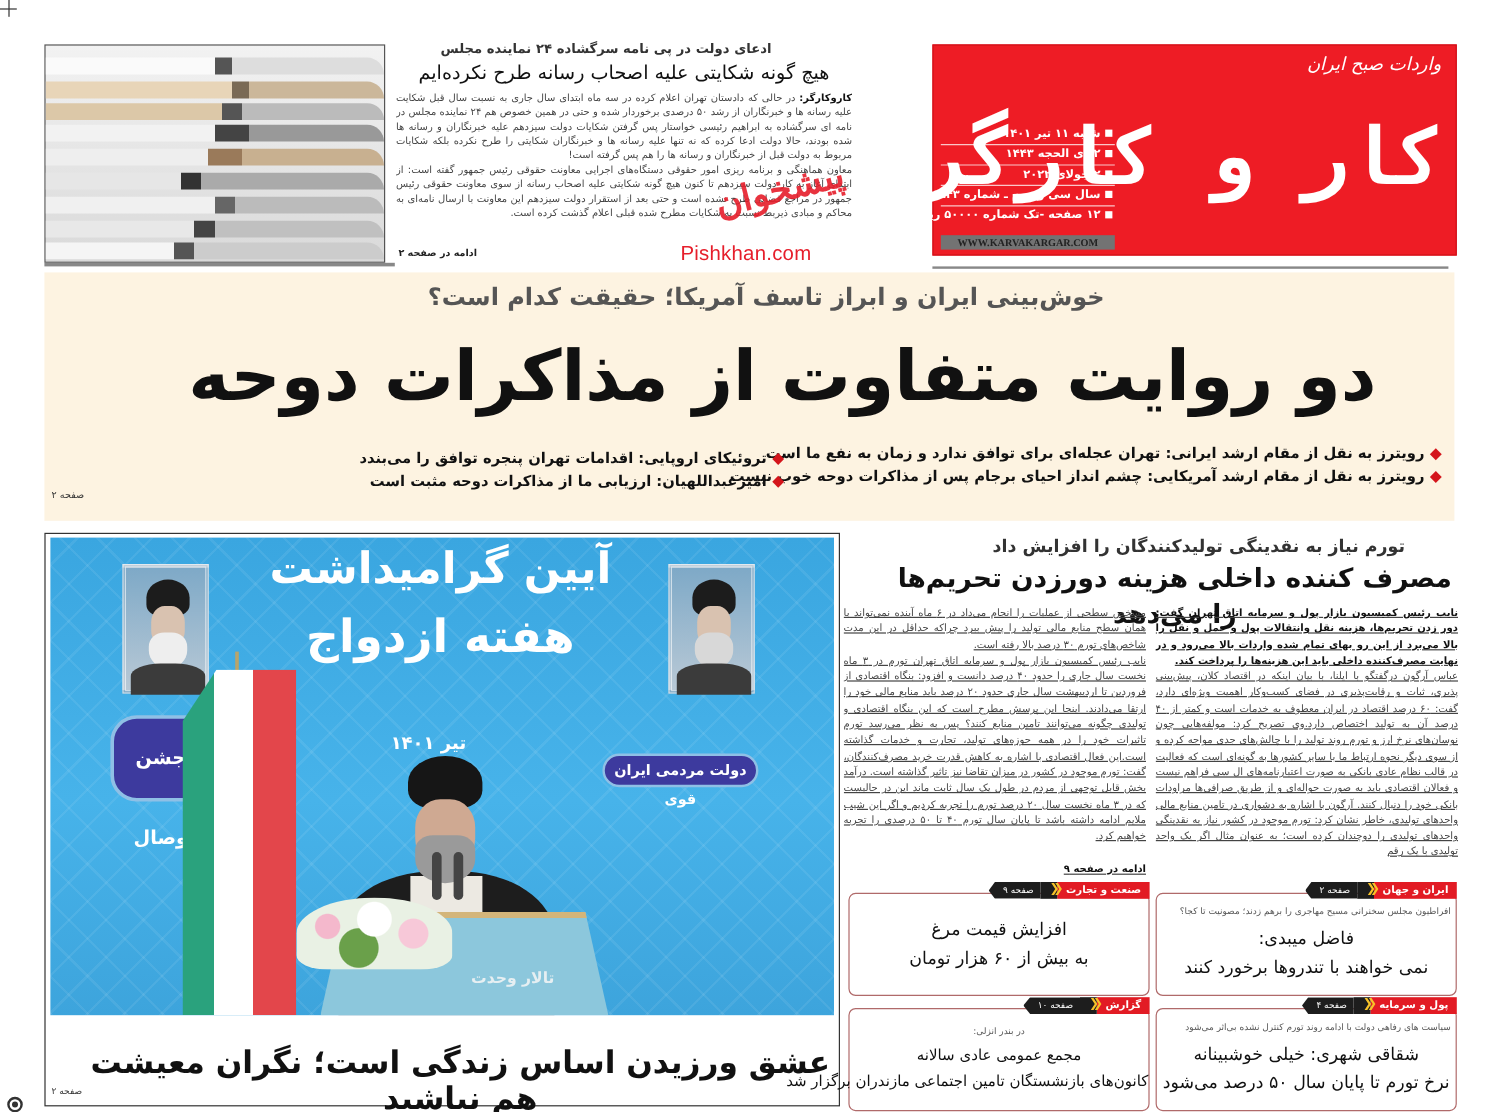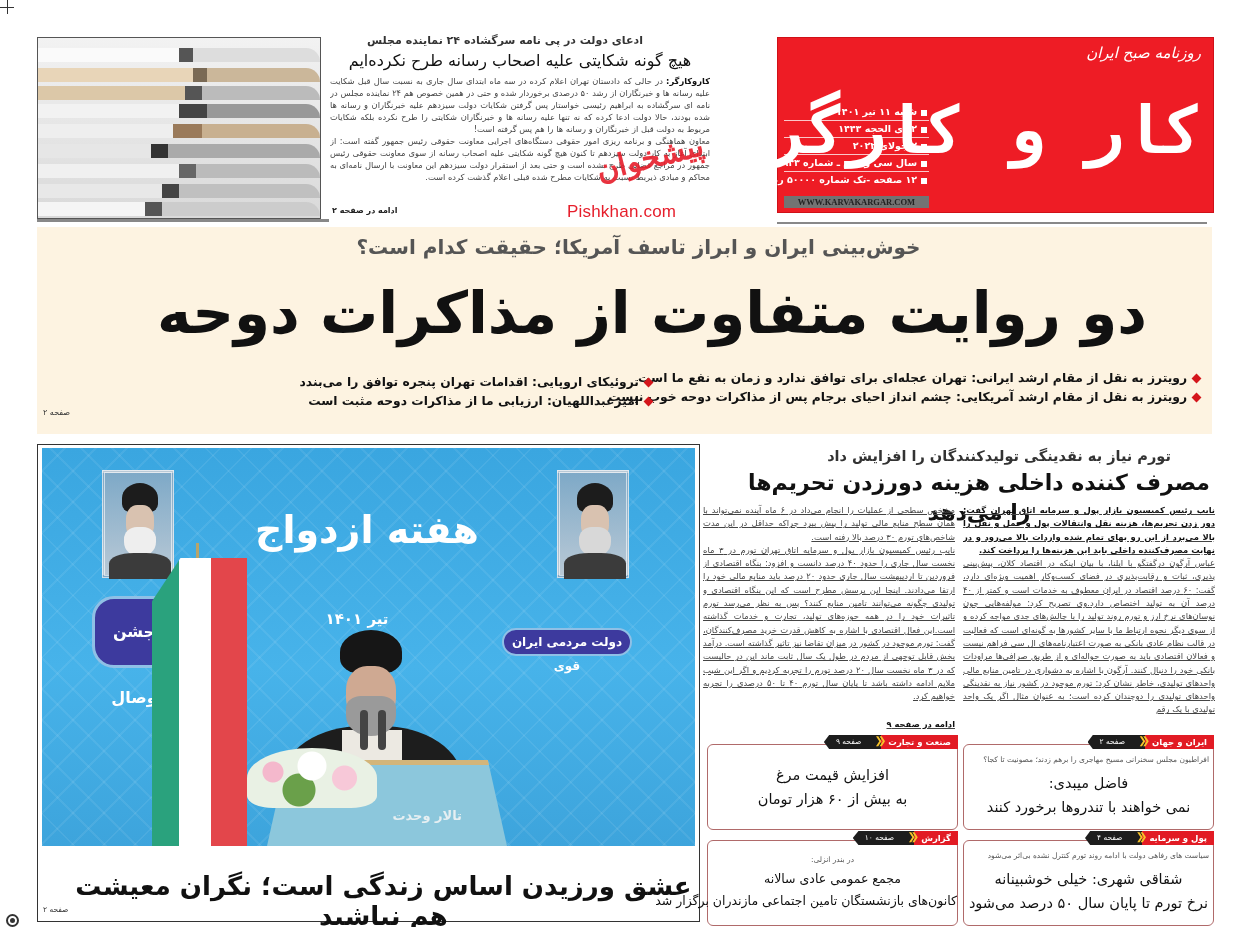--- a/index.html
+++ b/index.html
@@ -137,21 +137,21 @@
   </div>
   <div class="top-continued">ادامه در صفحه ۲</div>
 </div>
 
 <div class="watermark">
   <div class="watermark-script">پیشخوان</div>
   <div class="watermark-url">Pishkhan.com</div>
 </div>
 
 <div class="masthead">
-  <div class="mast-tagline">روزنامه صبح ایران</div>
+  <div class="mast-tagline">واردات صبح ایران</div>
   <div class="mast-title">کار و کارگر</div>
   <div class="mast-info">
     <div class="mast-info-row"><span class="sq"></span><span>شنبه ۱۱ تیر ۱۴۰۱</span></div>
     <div class="mast-info-row"><span class="sq"></span><span>۲ ذی الحجه ۱۴۴۳</span></div>
     <div class="mast-info-row"><span class="sq"></span><span>۲ جولای ۲۰۲۲</span></div>
     <div class="mast-info-row"><span class="sq"></span><span>سال سی و دوم ـ شماره ۸۹۴۳</span></div>
     <div class="mast-info-row"><span class="sq"></span><span>۱۲ صفحه -تک شماره ۵۰۰۰۰ ریال</span></div>
   </div>
   <div class="mast-url">WWW.KARVAKARGAR.COM</div>
 </div>
@@ -166,20 +166,21 @@
   </div>
   <div class="lead-bullets-left">
     <div class="bullet"><span class="dia"></span><span>تروئیکای اروپایی: اقدامات تهران پنجره توافق را می‌بندد</span></div>
     <div class="bullet"><span class="dia"></span><span>امیرعبداللهیان: ارزیابی ما از مذاکرات دوحه مثبت است</span></div>
   </div>
   <div class="lead-page">صفحه ۲</div>
 </div>
 
 <div class="photo-box">
   <div class="photo">
+    <div class="ph-title1">آیین گرامیداشت</div>
     <div class="ph-title2">هفته ازدواج</div>
     <div class="ph-date">تیر ۱۴۰۱</div>
 
     <div class="ph-portrait" style="left:60px;top:22px;">
       <div class="head"></div>
         <div class="face"></div>
         <div class="beard"></div>
         <div class="robe"></div>
     </div>
     <div class="ph-portrait" style="left:515px;top:22px;">

